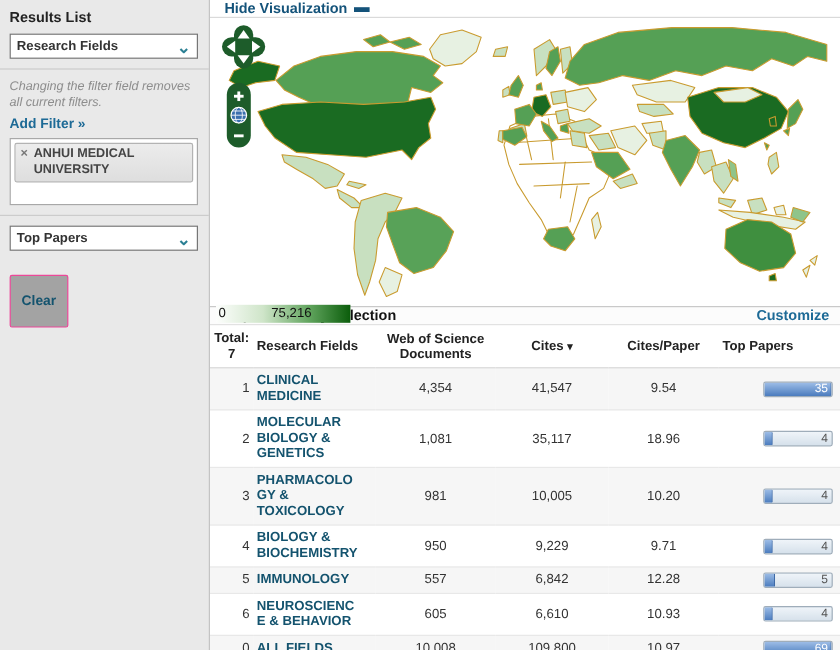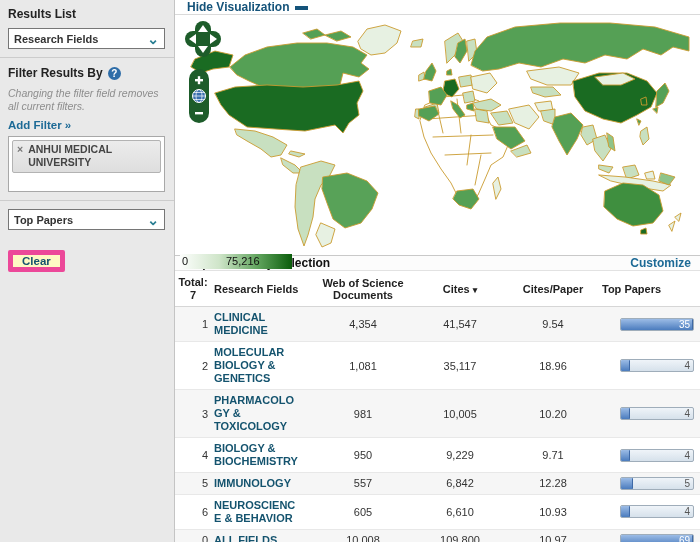--- a/index.html
+++ b/index.html
@@ -37,22 +37,22 @@
   .addfilter { color:#1d6a96; font-weight:bold; font-size:11.5px; text-decoration:none; display:inline-block; margin-bottom:5px; cursor:pointer; }
   .filterbox { background:#fff; border:1px solid #a8a8a8; height:56px; padding:3px; }
   .tag {
     background:linear-gradient(#ececec,#dedede); border:1px solid #b3b3b3; border-radius:2px;
     padding:2px 4px; font-size:10.5px; font-weight:bold; color:#444;
     display:flex; gap:5px; line-height:1.25; cursor:default;
   }
   .tag .x { color:#777; cursor:pointer; }
   .side-buttons { display:flex; gap:9px; margin-top:20px; }
   .btn {
-    background:#fef9c3; border:5px solid #ec4899; border-radius:2px;
-    color:#14536e; font-weight:bold; font-size:11.5px; padding:0 9px; cursor:pointer;
+    background:#a3a3a3; border:1px solid #ec4899; border-radius:2px;
+    color:#14536e; font-weight:bold; font-size:11.5px; padding:15px 9px; cursor:pointer;
     font-family:"Liberation Sans", sans-serif;
   }
 
   
   .main { flex:1; display:flex; flex-direction:column; background:#fff; }
   .map-header {
     height:23px; border-bottom:1px solid #dadada;
     display:flex; justify-content:space-between; align-items:center;
     padding:0 9px 0 12px;
   }
@@ -94,21 +94,21 @@
   td.rank { text-align:right; padding-right:8px; color:#333; }
   td.field a {
     color:#14536e; font-weight:bold; text-decoration:none; display:block;
     width:86px; overflow-wrap:anywhere; line-height:1.18; cursor:pointer;
   }
   td.num { text-align:center; color:#333; }
   td.docs { padding-right:3px; }
   td.cites { padding-right:9px; }
   td.cpp { padding-right:15px; }
   .bar-track {
-    position:relative; width:74px; height:13px; margin-left:auto; margin-right:3px;
+    position:relative; width:58px; height:13px; margin-left:auto; margin-right:3px;
     border:1px solid #9fadba; border-radius:2px;
     background:linear-gradient(#eff4f9,#d6e1eb);
     padding-left:44px;
   }
   .bar-fill {
     position:absolute; left:0; top:0; bottom:0; border-radius:1px;
     background:linear-gradient(#9cbce6,#4b7cbe);
     border-right:1px solid #3e69a6;
   }
   .bar-value { position:absolute; right:3px; top:0; font-size:10px; line-height:12px; color:#555; }
@@ -124,24 +124,20 @@
       <div class="side-h">Results List</div>
       <div class="select">
         <span class="val">Research Fields</span>
         <span class="chev">⌄</span>
       </div>
     </div>
 
     <hr class="sep">
 
     <div>
-      <div class="side-h">
-        <span>Filter Results By</span>
-        <span class="qmark">?</span>
-      </div>
       <div class="note">Changing the filter field removes all current filters.</div>
       <a class="addfilter">Add Filter »</a>
       <div class="filterbox">
         <div class="tag">
           <span class="x">×</span>
           <span>ANHUI MEDICAL UNIVERSITY</span>
         </div>
       </div>
     </div>
 

